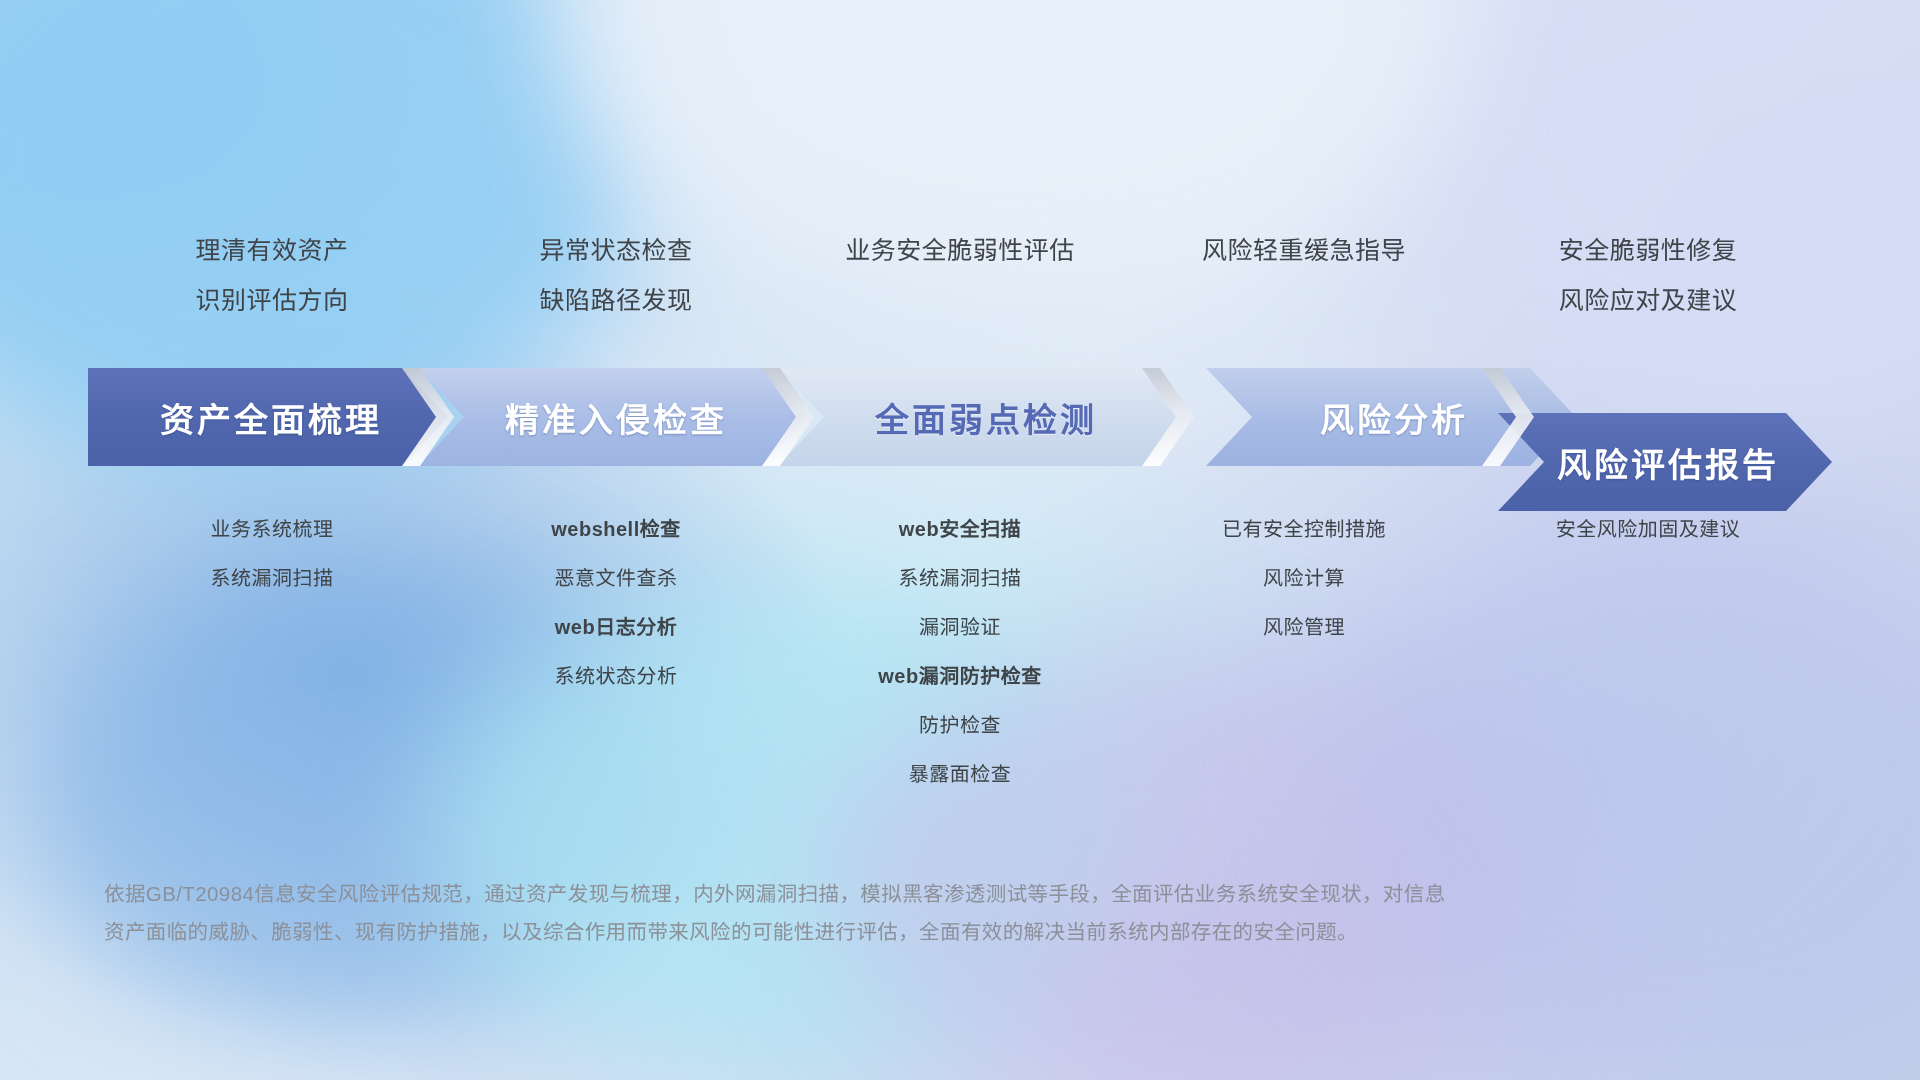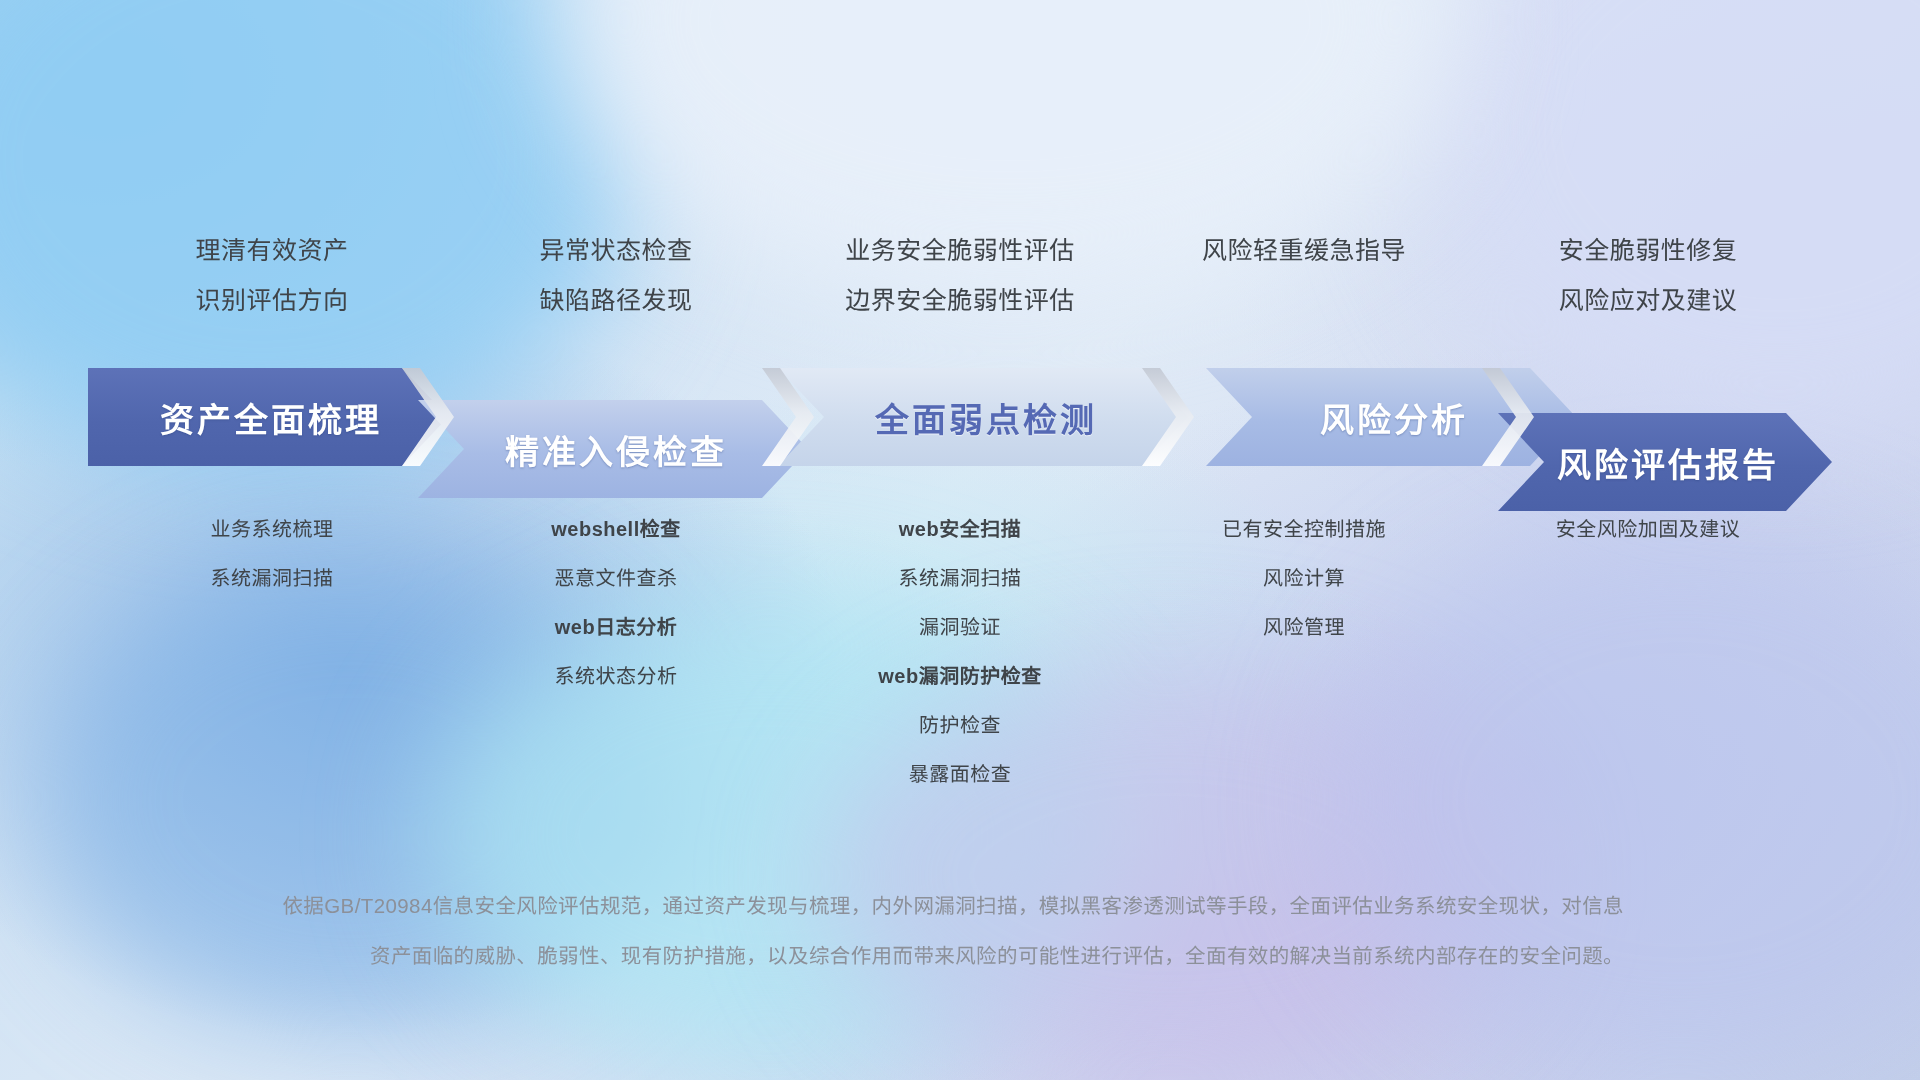--- a/index.html
+++ b/index.html
@@ -134,21 +134,21 @@
   #footer-note {
     position: absolute;
     left: 100px;
     top: 873px;
     width: 1540px;
     font-size: 20.5px;
     line-height: 34px;
     color: #8c9099;
     letter-spacing: 0.4px;
   }
-  #footer-note p { margin: 16px; text-align: right; }
+  #footer-note p { margin: 4px; }
 </style>
 </head>
 <body>
 
 <div class="canvas">
 
   <div class="glow glow-a"></div>
   <div class="glow glow-b"></div>
   <div class="glow glow-c"></div>
   <div class="glow glow-d"></div>
@@ -160,40 +160,39 @@
     <div class="col">
       <div class="top-item">理清有效资产</div>
       <div class="top-item">识别评估方向</div>
     </div>
     <div class="col">
       <div class="top-item">异常状态检查</div>
       <div class="top-item">缺陷路径发现</div>
     </div>
     <div class="col">
       <div class="top-item">业务安全脆弱性评估</div>
-      <div class="top-item">边界安全脆弱性评估</div>
     </div>
     <div class="col">
       <div class="top-item">风险轻重缓急指导</div>
     </div>
     <div class="col">
       <div class="top-item">安全脆弱性修复</div>
       <div class="top-item">风险应对及建议</div>
     </div>
   </div>
 
   <div id="chevron-band">
 
     <div class="chevron" style="left:0px; width:360px;">
       <div class="chev-shape" style="background:linear-gradient(180deg,#5d72b8 0%,#5066ad 55%,#4b61a8 100%);"></div>
       <span class="chev-label light">资产全面梳理</span>
     </div>
     <div class="chev-edge" style="left:314px;"></div>
 
-    <div class="chevron" style="left:330px; width:390px;margin-top:32px;">
+    <div class="chevron" style="left:330px; width:390px;">
       <div class="chev-shape notched" style="background:linear-gradient(180deg,#c3d0ec 0%,#a8bce6 55%,#9db3e2 100%);"></div>
       <span class="chev-label light">精准入侵检查</span>
     </div>
     <div class="chev-edge" style="left:674px;"></div>
 
     <div class="chevron" style="left:690px; width:410px;">
       <div class="chev-shape notched" style="background:linear-gradient(180deg,#e1e9f5 0%,#cfdcee 55%,#c5d4ea 100%);"></div>
       <span class="chev-label dark">全面弱点检测</span>
     </div>
     <div class="chev-edge" style="left:1054px;"></div>

